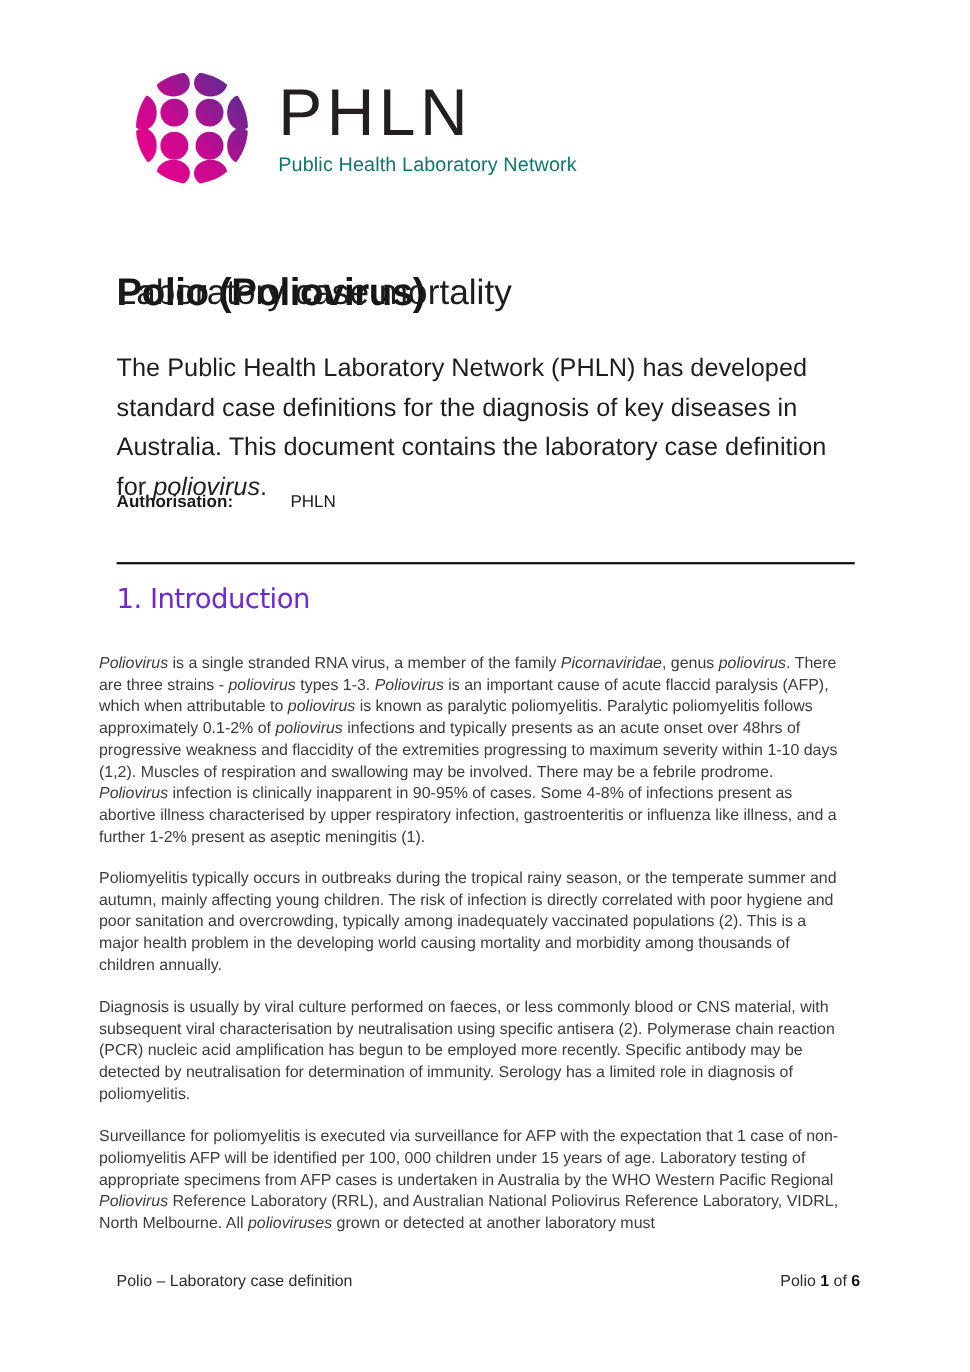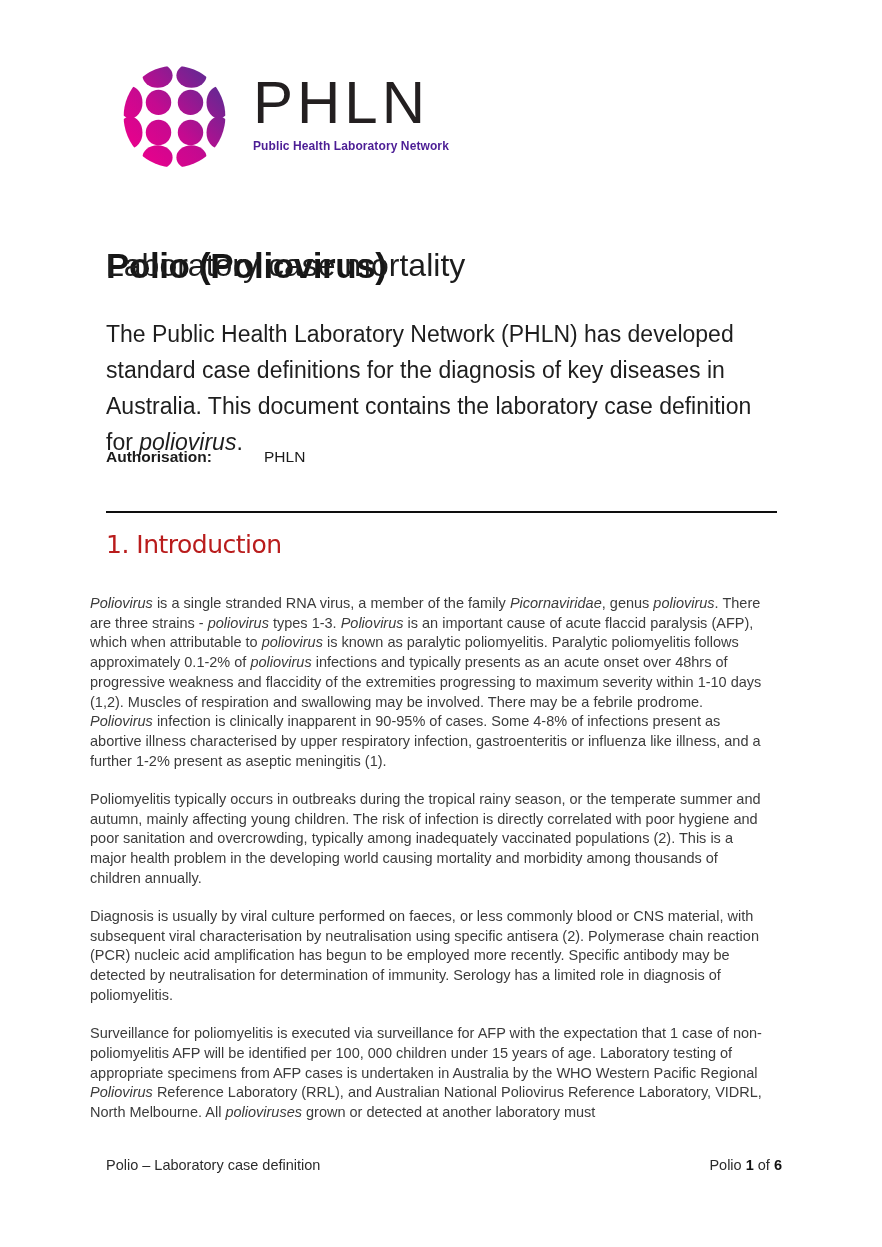--- a/index.html
+++ b/index.html
@@ -14,40 +14,40 @@
 
   
   #logo { top:60px; left:118px; display:flex; align-items:flex-start; }
   #logo svg { width:113px; height:113px; display:block; }
   .logo-text { margin-left:22px; margin-top:13px; }
   .logo-word {
     font-size:60px; line-height:60px; letter-spacing:4px;
     font-weight:400; color:#231f20;
   }
   .logo-tagline {
-    font-size:12px; letter-spacing:0.1px; color:#4c1d95; margin-top:6px;font-weight:bold;
+    font-size:18px; letter-spacing:0.1px; color:#0f766e; margin-top:6px;
   }
 
   
   h1 { top:202px; left:106px; font-size:35px; font-weight:bold; color:#161616; letter-spacing:-0.4px; white-space:nowrap;margin-top:44px; }
   h2 { top:247px; left:106px; font-size:32px; font-weight:400; color:#1d1d1d; white-space:nowrap; }
 
   
   .intro { top:316px; left:106px; width:666px; font-size:23px; line-height:36px; color:#1e1e1e; }
 
   
   .meta { top:443px; left:106px; font-size:15.5px; line-height:28.5px; color:#1b1b1b; }
   .meta-label { display:inline-block; width:158px; font-weight:bold; }
 
   hr.rule { top:511px; left:106px; width:671px; border:none; border-top:2.5px solid #0e0e0e; }
 
   h3 {
     top:530px; left:106px;
     font-family:"DejaVu Sans", sans-serif;
-    font-size:25px; font-weight:400; letter-spacing:-0.5px; color:#b91c1c;
+    font-size:25px; font-weight:400; letter-spacing:-0.5px; color:#6d28d9;
     white-space:nowrap;
   }
 
   
   .bodytext { top:594px; left:90px; width:672px; font-size:14.5px; line-height:19.7px; color:#3c3c3c; }
   .bodytext p { margin:0 0 18.6px 0; }
   i { font-style:italic; }
 
   
   footer {

